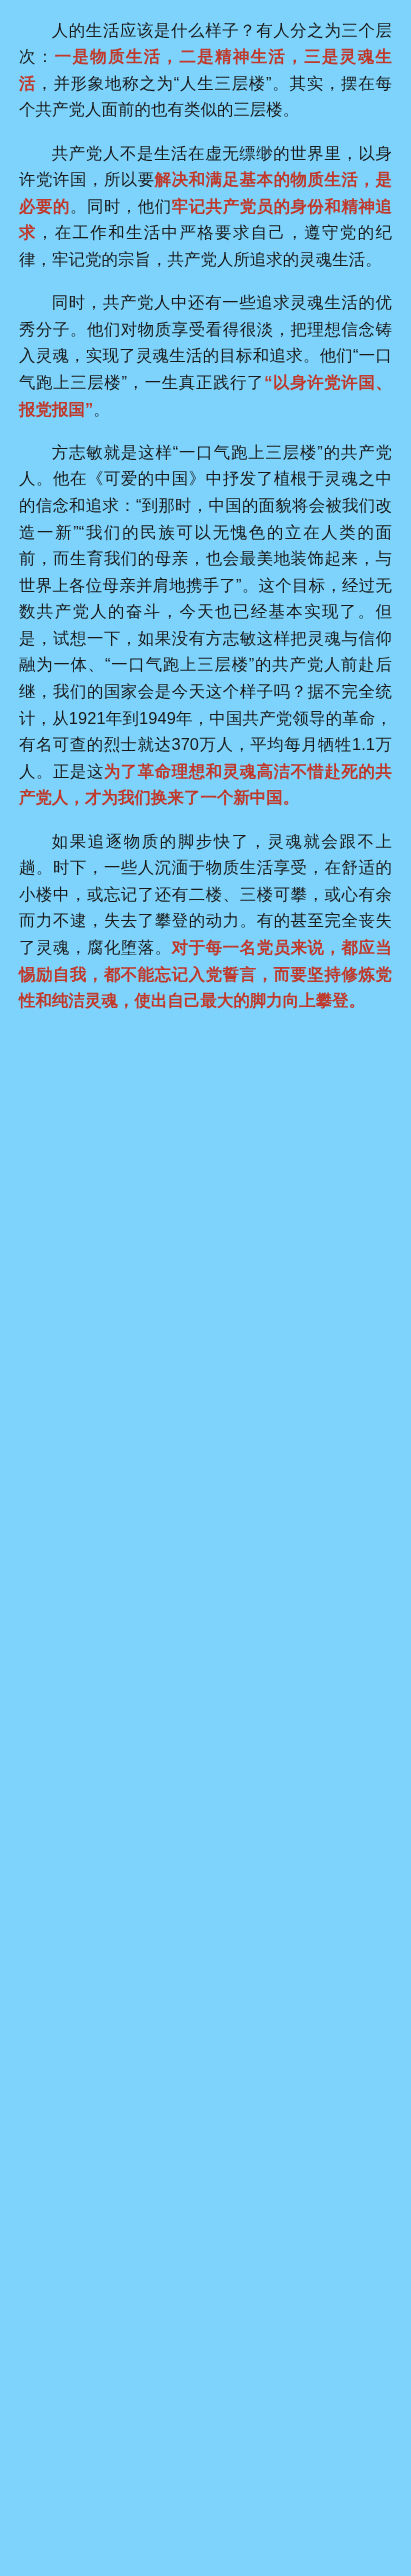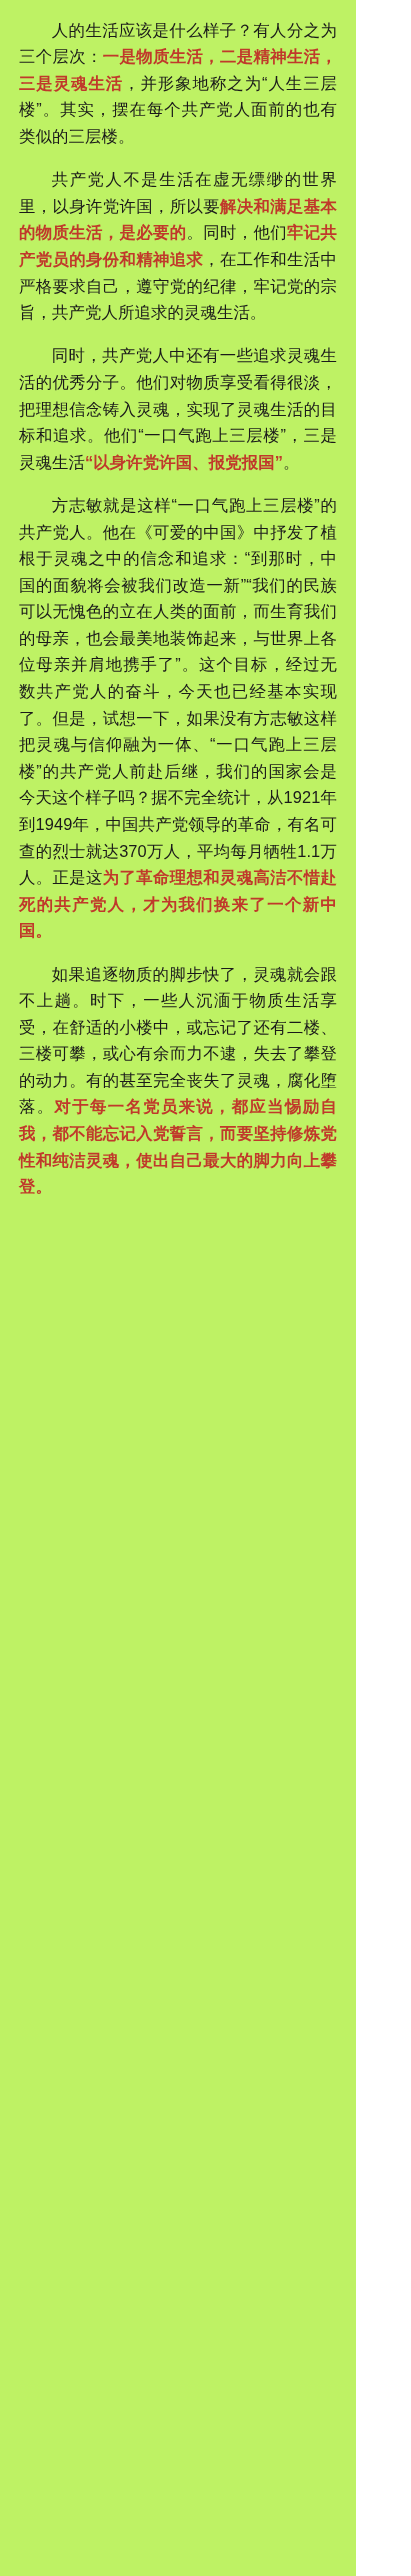--- a/index.html
+++ b/index.html
@@ -5,25 +5,25 @@
   html, body {
     margin: 0;
     padding: 0;
     background: #ffffff;
   }
   body {
     width: 411px;
     font-family: "Liberation Sans", sans-serif;
   }
   .page {
-    width: 356px;
+    width: 411px;
     min-height: 2576px;
     box-sizing: border-box;
     padding: 16.7px 19px 26px 19px;
-    background: #bef264;
+    background: #7dd3fc;
   }
   .para {
     font-size: 16.4px;
     line-height: 1.62;
     color: #1a1a1a;
     text-align: justify;
     text-justify: inter-ideograph;
     margin: 0 0 16.7px 0;
     text-indent: 2em;
     letter-spacing: 0.1px;
@@ -36,18 +36,18 @@
     font-weight: bold;
   }
 </style>
 </head>
 <body>
 
 <div class="page">
   <div id="article-body">
       <p class="para"><span>人的生活应该是什么样子？有人分之为三个层次：</span><span class="hl">一是物质生活，二是精神生活，三是灵魂生活</span><span>，并形象地称之为“人生三层楼”。其实，摆在每个共产党人面前的也有类似的三层楼。</span></p>
       <p class="para"><span>共产党人不是生活在虚无缥缈的世界里，以身许党许国，所以要</span><span class="hl">解决和满足基本的物质生活，是必要的</span><span>。同时，他们</span><span class="hl">牢记共产党员的身份和精神追求</span><span>，在工作和生活中严格要求自己，遵守党的纪律，牢记党的宗旨，共产党人所追求的灵魂生活。</span></p>
-      <p class="para"><span>同时，共产党人中还有一些追求灵魂生活的优秀分子。他们对物质享受看得很淡，把理想信念铸入灵魂，实现了灵魂生活的目标和追求。他们“一口气跑上三层楼”，三是灵魂生活</span><span class="hl">“以身许党许国、报党报国”</span><span>。</span></p>
+      <p class="para"><span>同时，共产党人中还有一些追求灵魂生活的优秀分子。他们对物质享受看得很淡，把理想信念铸入灵魂，实现了灵魂生活的目标和追求。他们“一口气跑上三层楼”，一生真正践行了</span><span class="hl">“以身许党许国、报党报国”</span><span>。</span></p>
       <p class="para"><span>方志敏就是这样“一口气跑上三层楼”的共产党人。他在《可爱的中国》中抒发了植根于灵魂之中的信念和追求：“到那时，中国的面貌将会被我们改造一新”“我们的民族可以无愧色的立在人类的面前，而生育我们的母亲，也会最美地装饰起来，与世界上各位母亲并肩地携手了”。这个目标，经过无数共产党人的奋斗，今天也已经基本实现了。但是，试想一下，如果没有方志敏这样把灵魂与信仰融为一体、“一口气跑上三层楼”的共产党人前赴后继，我们的国家会是今天这个样子吗？据不完全统计，从1921年到1949年，中国共产党领导的革命，有名可查的烈士就达370万人，平均每月牺牲1.1万人。正是这</span><span class="hl">为了革命理想和灵魂高洁不惜赴死的共产党人，才为我们换来了一个新中国。</span></p>
       <p class="para"><span>如果追逐物质的脚步快了，灵魂就会跟不上趟。时下，一些人沉湎于物质生活享受，在舒适的小楼中，或忘记了还有二楼、三楼可攀，或心有余而力不逮，失去了攀登的动力。有的甚至完全丧失了灵魂，腐化堕落。</span><span class="hl">对于每一名党员来说，都应当惕励自我，都不能忘记入党誓言，而要坚持修炼党性和纯洁灵魂，使出自己最大的脚力向上攀登。</span></p>
     </div>
 </div>
 
 
 </body></html>

